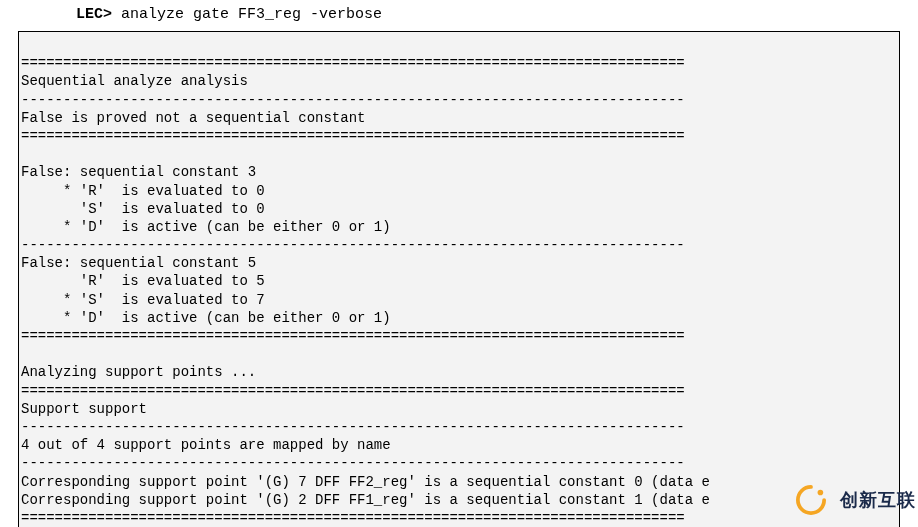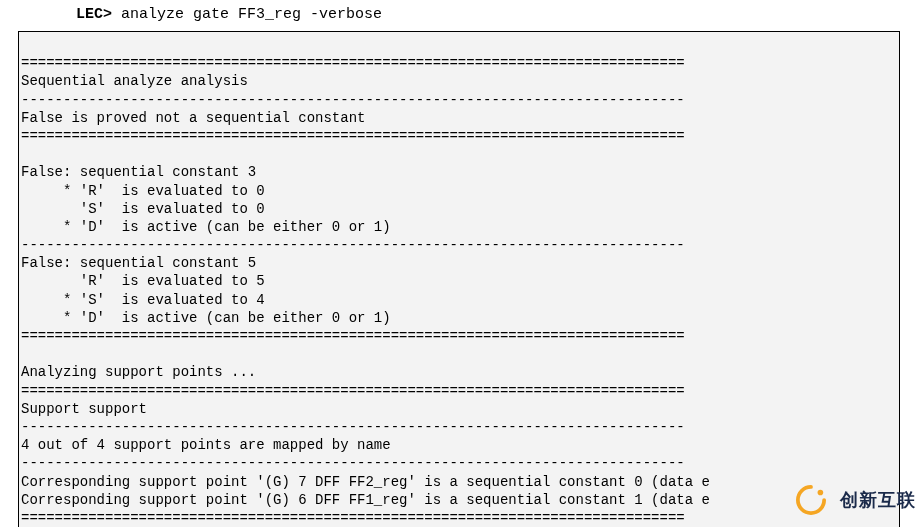--- a/index.html
+++ b/index.html
@@ -78,32 +78,32 @@
 <span>False is proved not a sequential constant</span>
 <span class="sep-double">===============================================================================</span>
 
 <span>False: sequential constant 3</span>
 <span>     * 'R'  is evaluated to 0</span>
 <span>       'S'  is evaluated to 0</span>
 <span>     * 'D'  is active (can be either 0 or 1)</span>
 <span class="sep-dash">-------------------------------------------------------------------------------</span>
 <span>False: sequential constant 5</span>
 <span>       'R'  is evaluated to 5</span>
-<span>     * 'S'  is evaluated to 4</span>
+<span>     * 'S'  is evaluated to 7</span>
 <span>     * 'D'  is active (can be either 0 or 1)</span>
 <span class="sep-double">===============================================================================</span>
 
 <span>Analyzing support points ...</span>
 <span class="sep-double">===============================================================================</span>
 <span>Support support</span>
 <span class="sep-dash">-------------------------------------------------------------------------------</span>
 <span>4 out of 4 support points are mapped by name</span>
 <span class="sep-dash">-------------------------------------------------------------------------------</span>
 <span>Corresponding support point '(G) 7 DFF FF2_reg' is a sequential constant 0 (data e</span>
-<span>Corresponding support point '(G) 6 DFF FF1_reg' is a sequential constant 1 (data e</span>
+<span>Corresponding support point '(G) 2 DFF FF1_reg' is a sequential constant 1 (data e</span>
 <span class="sep-double">===============================================================================</span>
 </div>
 
 <div class="watermark">
   <span class="watermark-icon">
     <svg viewBox="0 0 32 32" width="30" height="30">
       <path d="M 16 2 A 14 14 0 1 0 30 16" stroke="#f5a623" stroke-width="4" fill="none" stroke-linecap="round"></path>
       <circle cx="26" cy="8" r="3" fill="#f5a623"></circle>
     </svg>
   </span>

